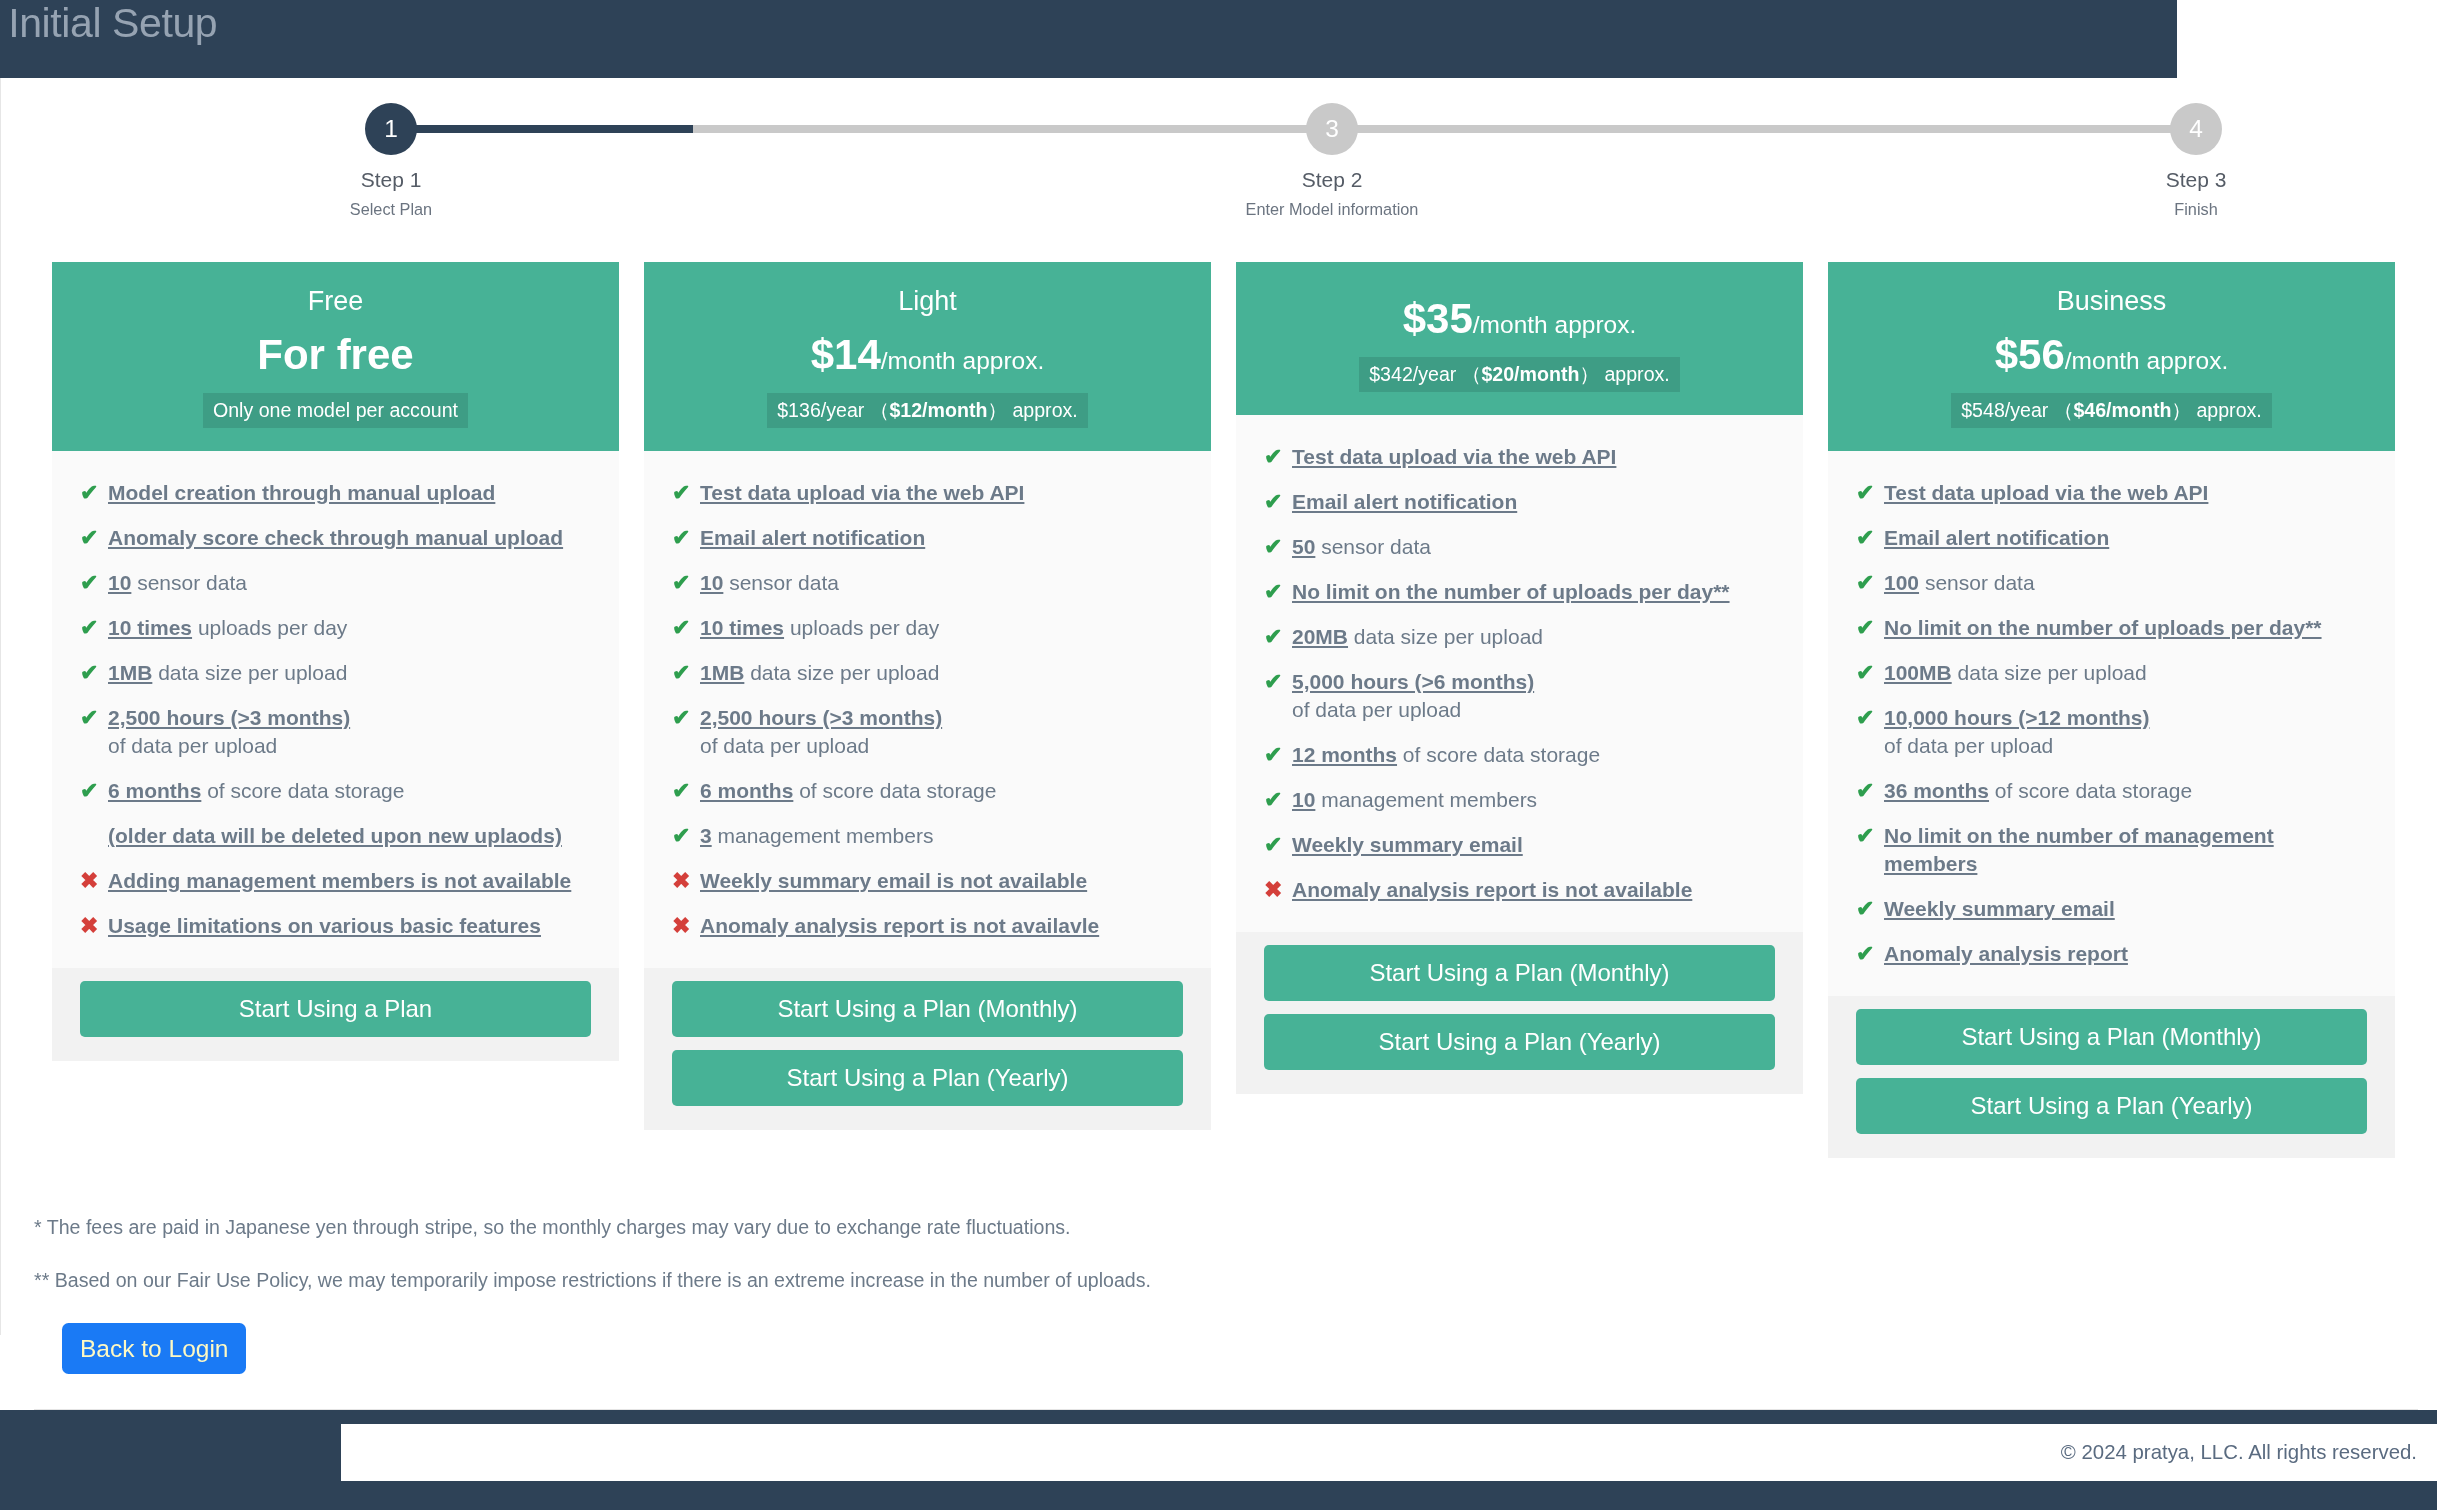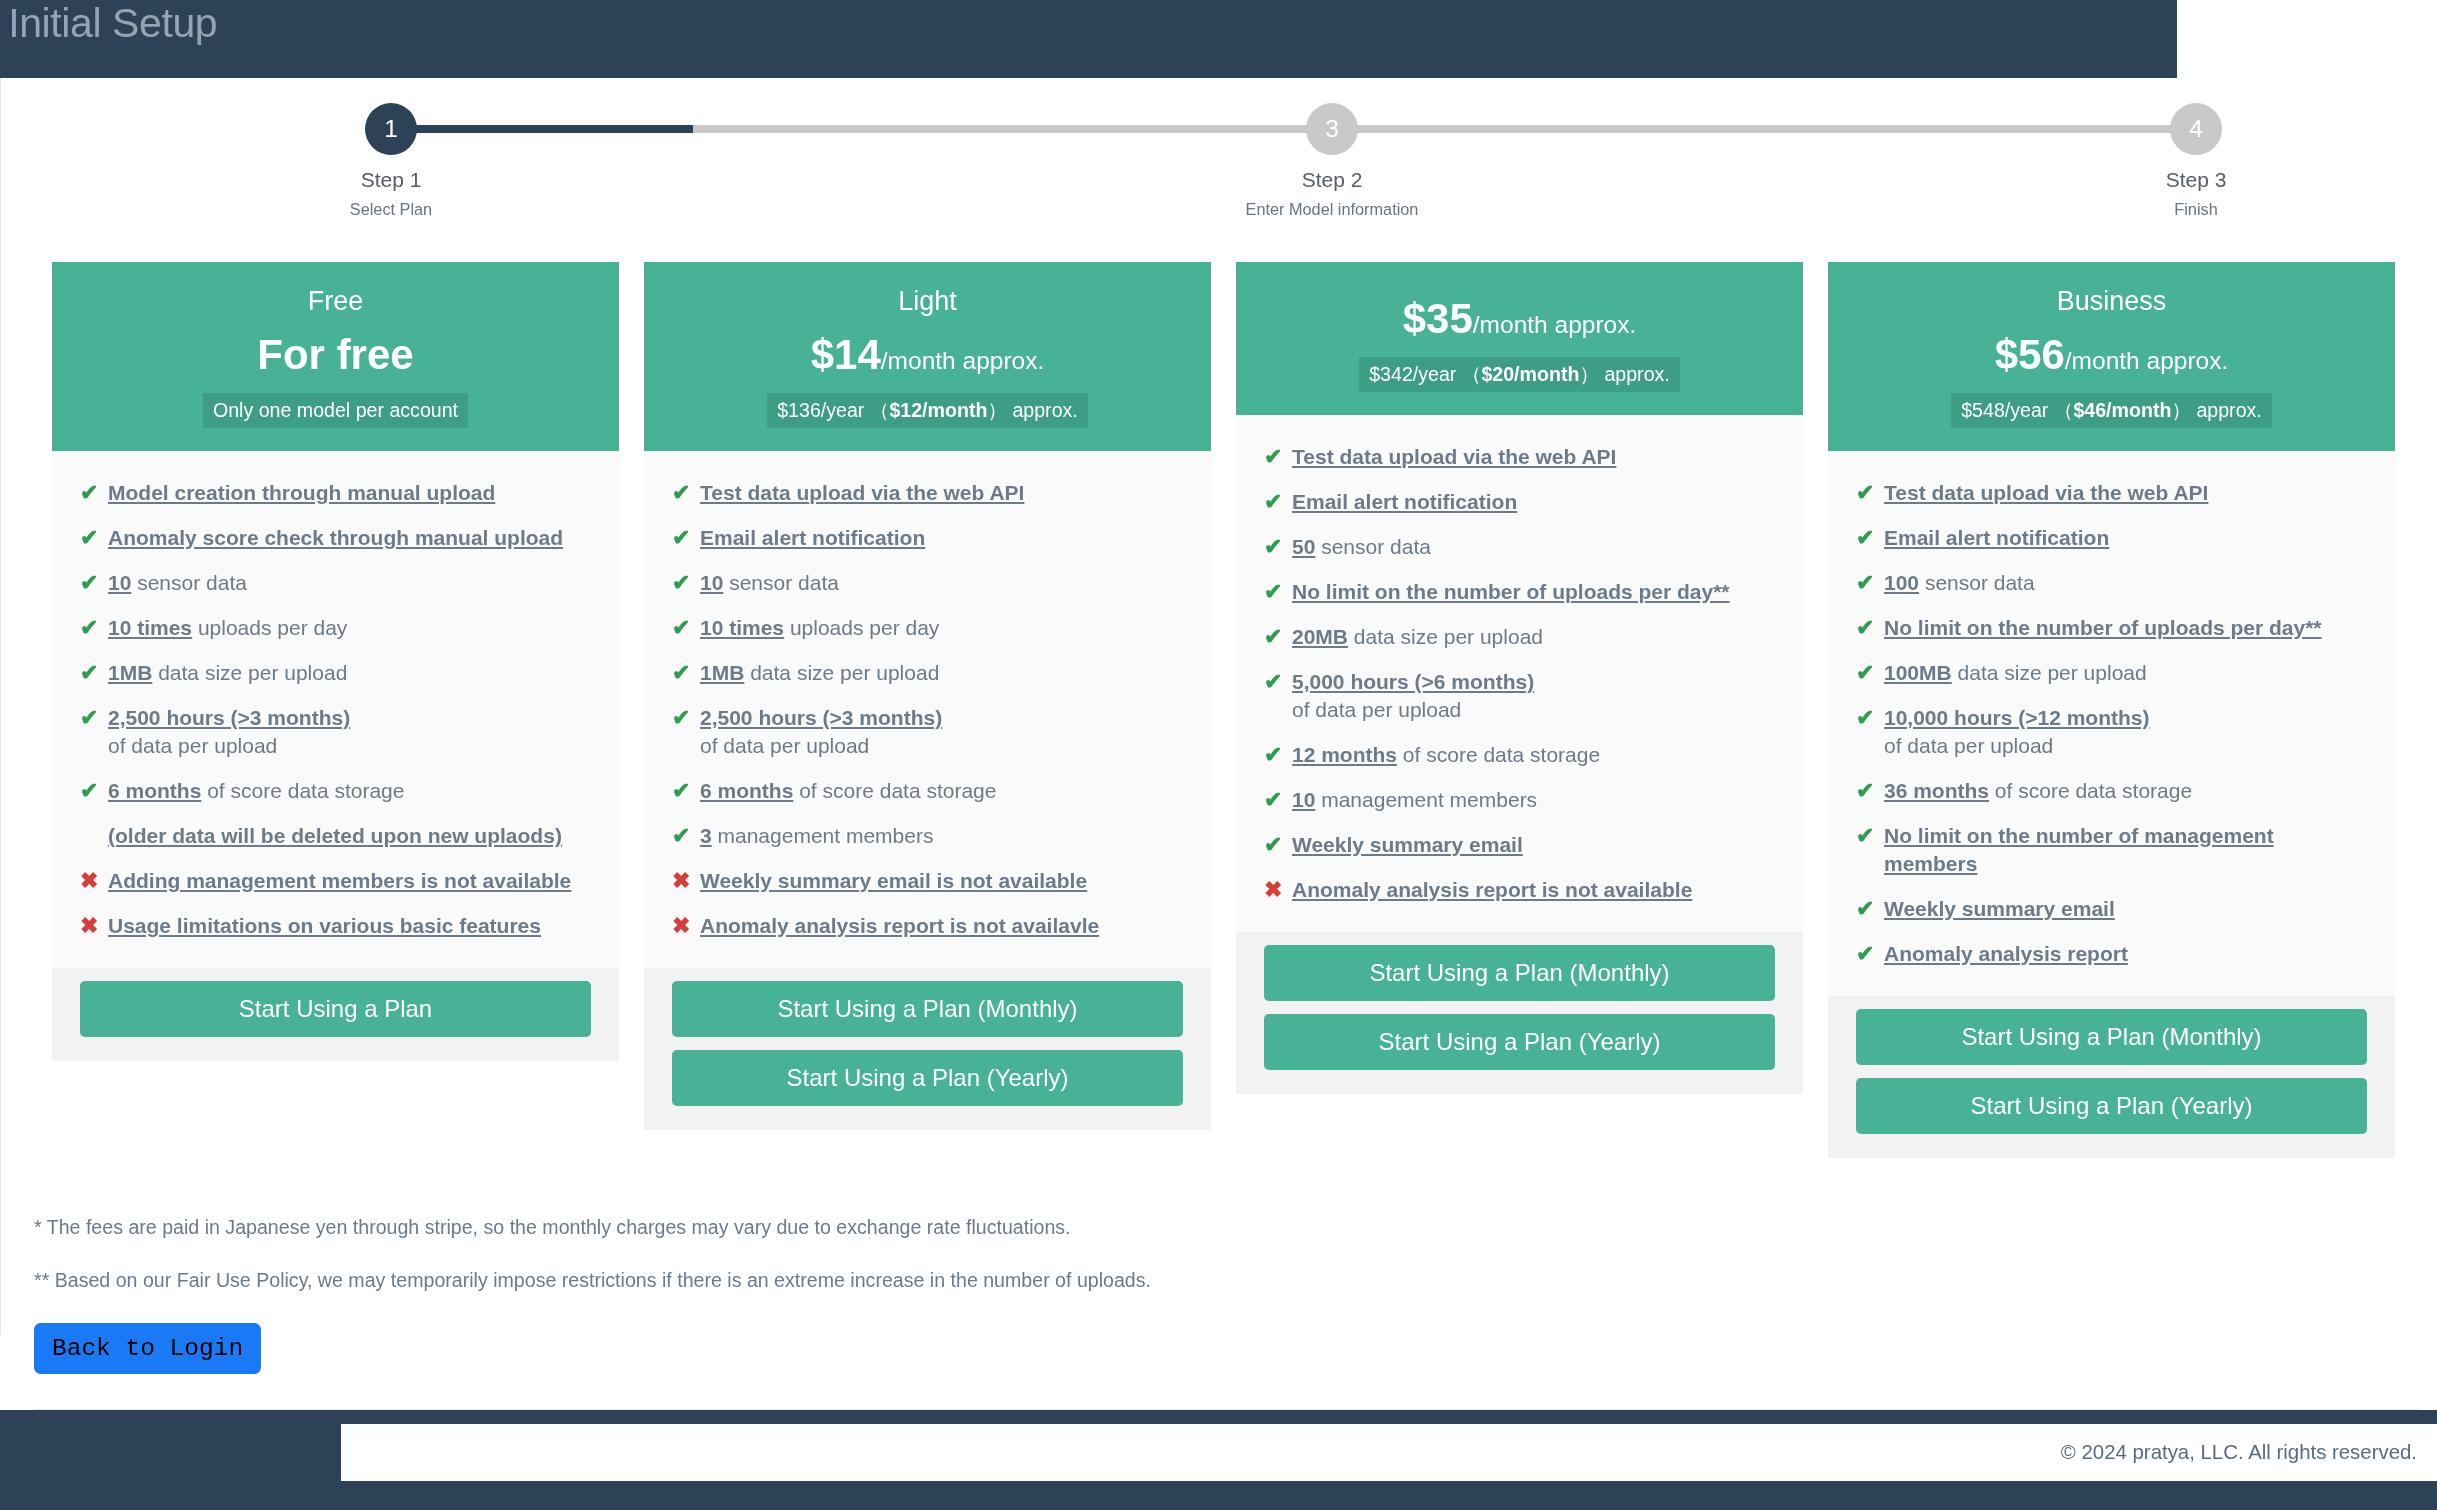--- a/index.html
+++ b/index.html
@@ -114,23 +114,23 @@
     padding:14px 4px; margin-bottom:13px; cursor:pointer;
     font-family:"Liberation Sans", sans-serif; text-align:center;
   }
   .plan-btn:last-child { margin-bottom:0; }
 
   
   .notes { position:absolute; left:33px; top:1135px; width:2204px; }
   .note { font-size:19.6px; line-height:28px; color:#6c7a89; margin-bottom:24.5px; }
   .note:last-of-type { margin-bottom:29px; }
   .back-btn {
-    display:inline-block; background:#1a7af5; color:#000000; border:none;
+    display:inline-block; background:#1a7af5; color:#fef9c3; border:none;
     border-radius:6.5px; font-size:24.5px; line-height:29px; padding:11.4px 18px;
-    cursor:pointer; font-family:Liberation Mono, monospace;
+    cursor:pointer; font-family:Liberation Sans, sans-serif;margin-left:28px;
   }
   .hr-line {
     position:absolute; left:33px; top:1331px; width:2384px; height:1.6px; background:#e4e4e4;
   }
 
   
   .footer {
     position:absolute; left:0; top:1410px; width:2438px; height:100px;
     background:#2e4257;
   }

